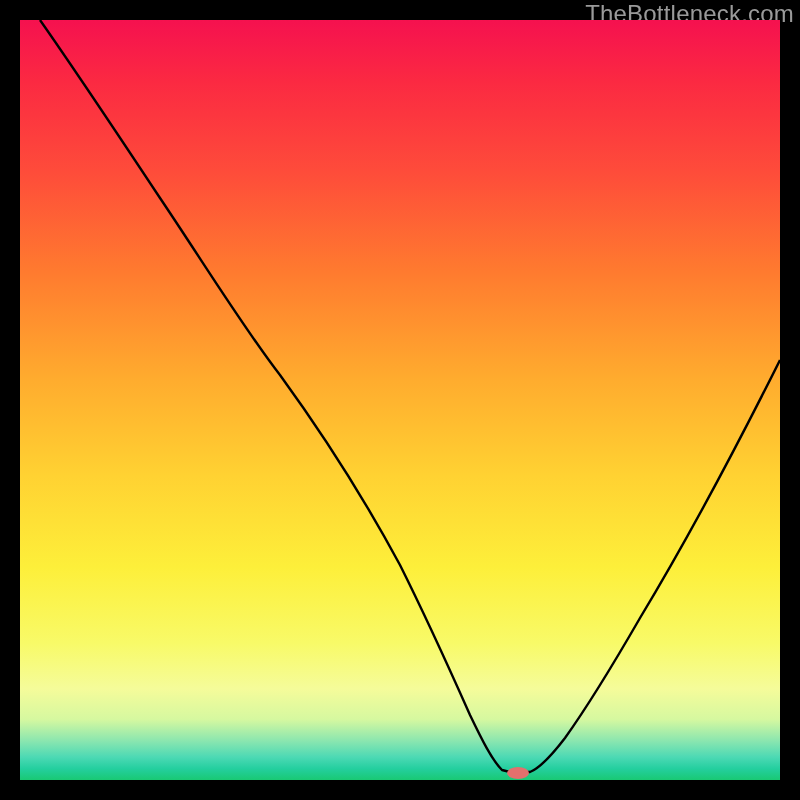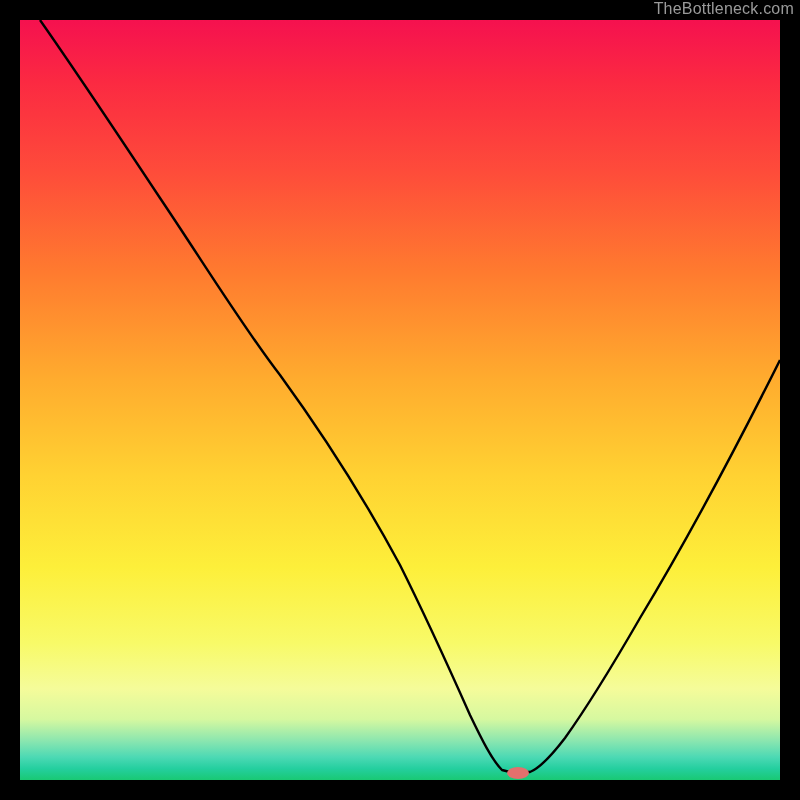--- a/index.html
+++ b/index.html
@@ -55,21 +55,21 @@
     left: 0;
     top: 0;
     width: 100%;
     height: 100%;
   }
   .watermark {
     position: absolute;
     top: 0px;
     right: 6px;
     color: #9a9a9a;
-    font-size: 16px;
+    font-size: 24px;
     font-weight: 500;
     letter-spacing: 0.2px;
     user-select: none;
   }
 </style>
 </head>
 <body>
 
 <div class="outer">
 

